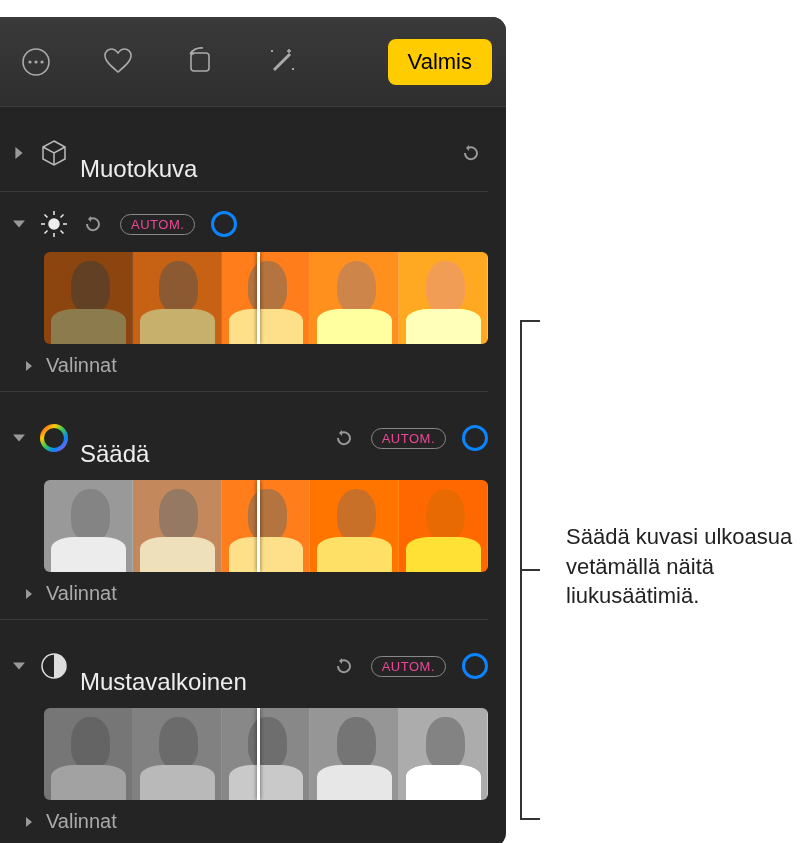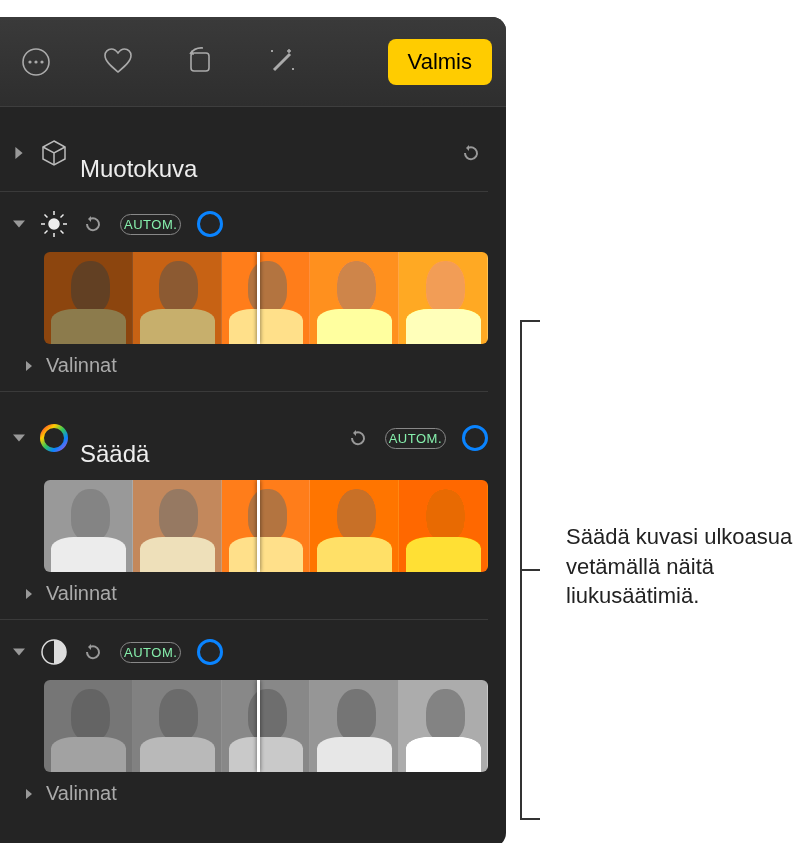--- a/index.html
+++ b/index.html
@@ -84,22 +84,22 @@
     display: inline-flex; align-items: center; justify-content: center;
     color: #999;
     margin-right: 4px;
   }
   .reset-btn svg { width: 22px; height: 22px; stroke: #999; fill: none; stroke-width: 2; }
   .auto-pill {
     border: 1.5px solid #888;
     border-radius: 12px;
     font-size: 13px;
     letter-spacing: 0.5px;
-    color: #86efac;
-    padding: 2px 3px;
+    color: #ec4899;
+    padding: 2px 10px;
     margin-right: 6px;
   }
   .ring {
     width: 26px; height: 26px;
     border: 3px solid #0a84ff;
     border-radius: 50%;
   }
   .thumb-strip {
     margin: 4px 18px 4px 44px;
     height: 92px;
@@ -441,20 +441,21 @@
         <svg viewBox="0 0 10 10">
             <path d="M0 2 L10 2 L5 8 Z"></path>
           </svg>
       </span>
       <span class="adj-icon">
         <svg viewBox="0 0 30 30">
             <circle cx="15" cy="15" r="12" fill="none" stroke="#ddd" stroke-width="1.5"></circle>
             <path d="M15 3 A12 12 0 0 1 15 27 Z" fill="#ddd"></path>
           </svg>
       </span>
+      <span class="adj-label">Mustavalkoinen</span>
       <span class="reset-btn">
         <svg viewBox="0 0 22 22">
             <path d="M5 11 A6 6 0 1 0 8 6"></path>
             <path d="M9 3 L6 6 L9 9" fill="#999" stroke="none"></path>
           </svg>
       </span>
       <span class="auto-pill">AUTOM.</span>
       <span class="ring"></span>
     </div>
     <div class="thumb-strip bw">

